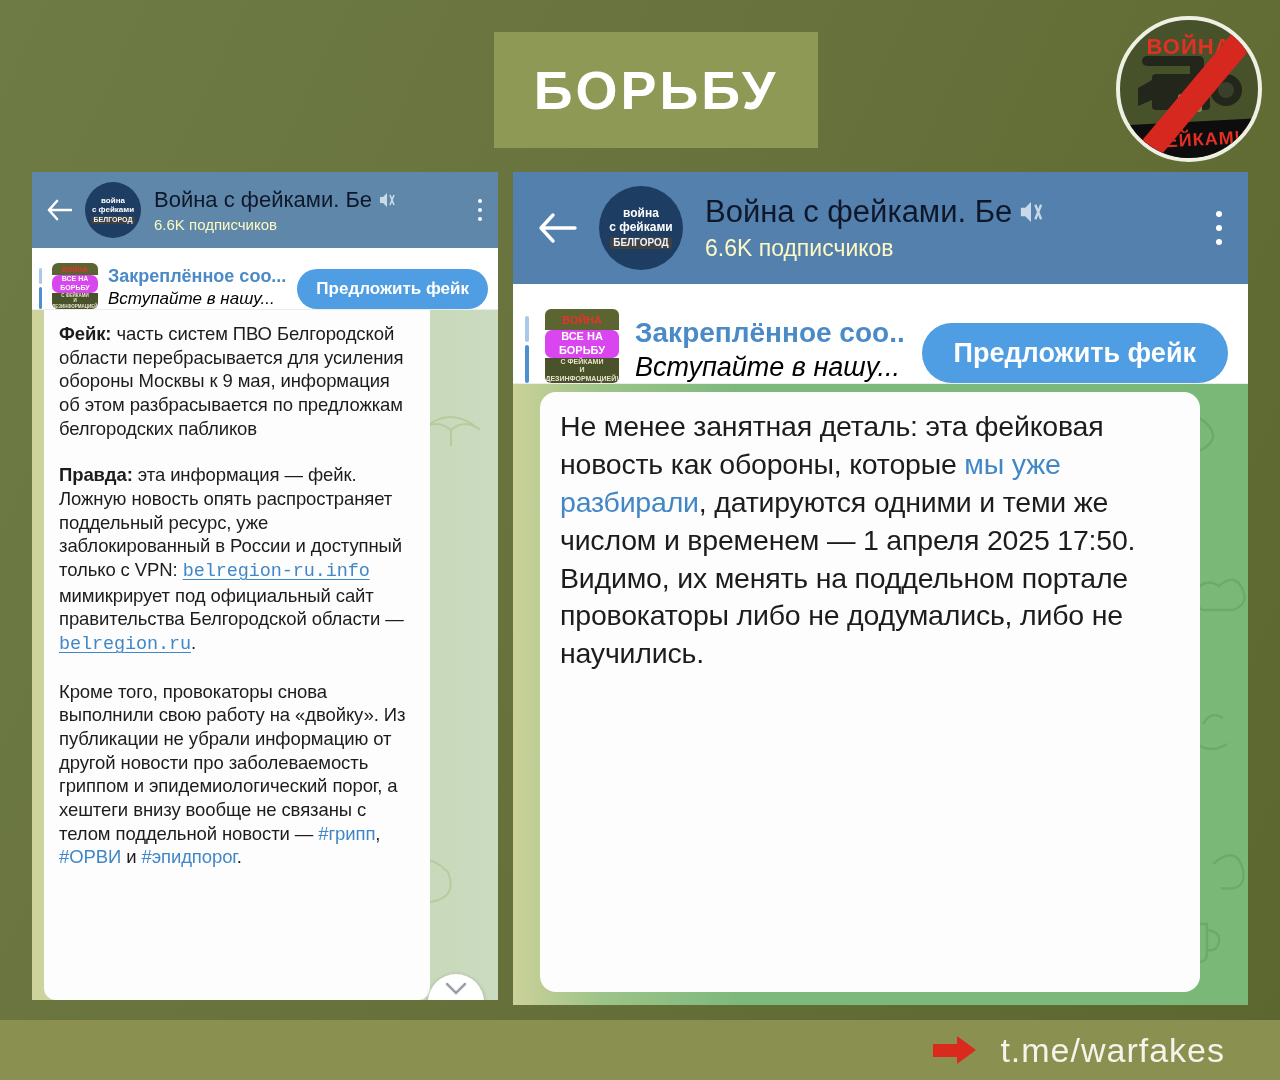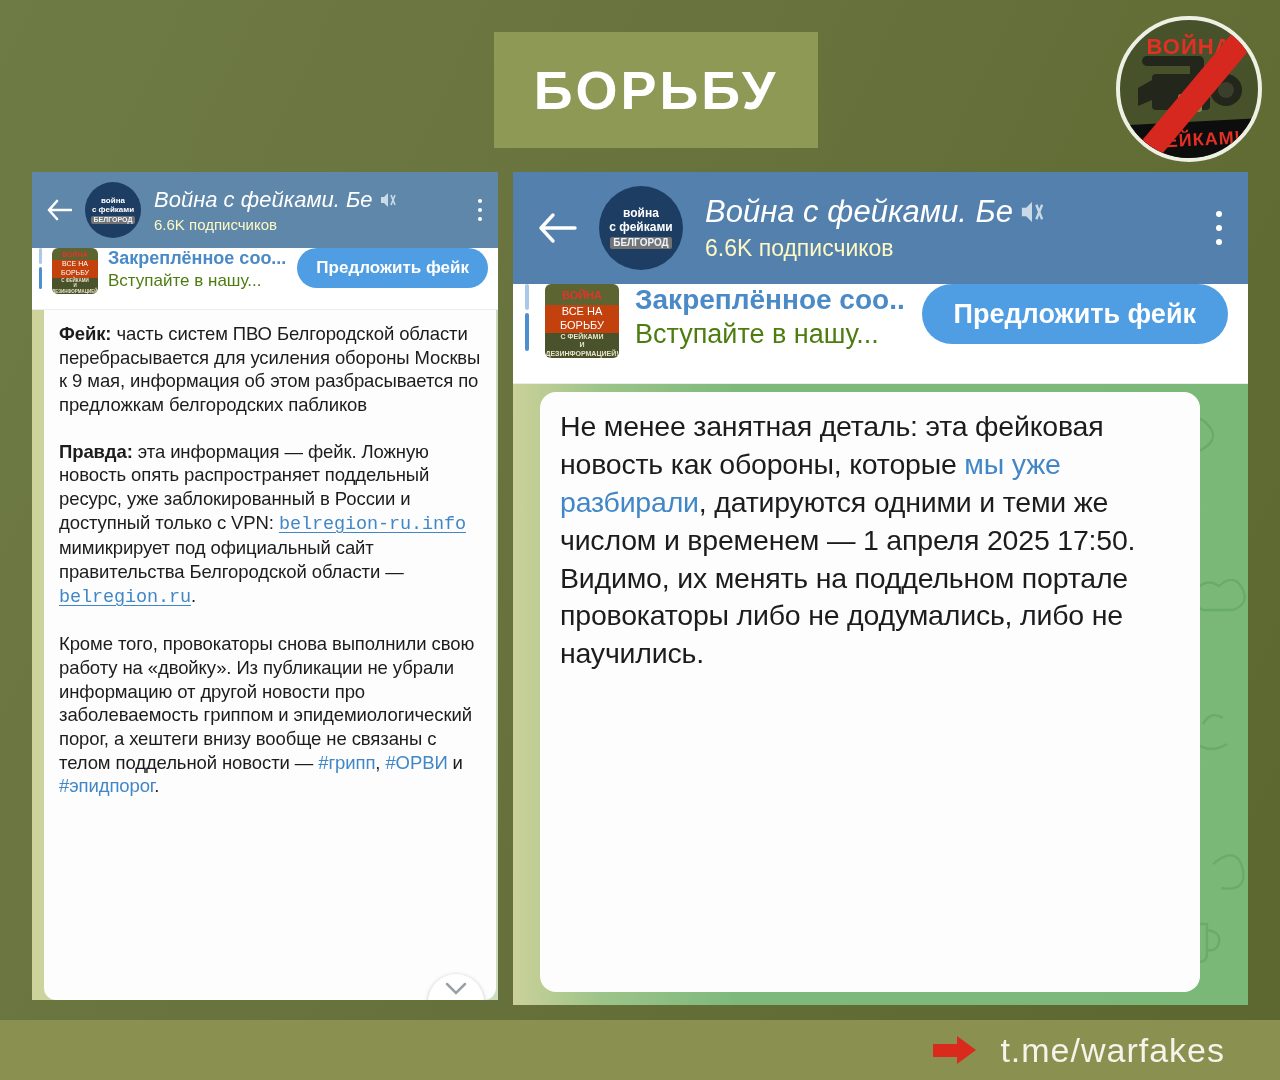--- a/index.html
+++ b/index.html
@@ -47,94 +47,94 @@
   .back-arrow { flex-shrink:0; display:flex; }
   .avatar {
     flex-shrink:0; border-radius:50%; background:#1e3d63; color:#fff;
     display:flex; flex-direction:column; align-items:center; justify-content:center;
     text-align:center; line-height:1.15; overflow:hidden;
   }
   .panel-left  .avatar { width:56px; height:56px; }
   .panel-right .avatar { width:84px; height:84px; }
   .avatar .a1 { font-weight:800; }
   .avatar .a2 { font-weight:800; }
-  .avatar .a3 { background:#737373; color:#eaf4ff; border-radius:2px; padding:0 3px; font-weight:700; }
+  .avatar .a3 { background:#404040; color:#eaf4ff; border-radius:2px; padding:0 3px; font-weight:700; }
   .panel-left  .avatar .a1,.panel-left  .avatar .a2 { font-size:8px; }
   .panel-left  .avatar .a3 { font-size:7px; margin-top:1px; }
   .panel-right .avatar .a1,.panel-right .avatar .a2 { font-size:12px; }
   .panel-right .avatar .a3 { font-size:10px; margin-top:2px; }
 
   .header-titles { flex:1; min-width:0; }
   .title-row { display:flex; align-items:center; }
-  .chat-title { color:#ffffff; white-space:nowrap; overflow:hidden; position:relative;font-style:italic; }
+  .chat-title { color:#0f172a; white-space:nowrap; overflow:hidden; position:relative; }
   .panel-left  .chat-title { font-size:22px; font-weight:500; max-width:250px; }
   .panel-right .chat-title { font-size:31px; font-weight:500; max-width:400px; }
   .title-fade { position:absolute; right:0; top:0; bottom:0; width:44px;
     background:linear-gradient(90deg, rgba(255,255,255,0), var(--hdr)); }
   .muted-wrap { flex-shrink:0; display:flex; margin-left:6px; opacity:.85; }
   .chat-sub { color:#fef9c3; }
   .panel-left  .chat-sub { font-size:15px; margin-top:3px; }
   .panel-right .chat-sub { font-size:23px; margin-top:5px; }
 
   .menu-dots { display:flex; flex-direction:column; align-items:center; flex-shrink:0; }
   .menu-dots i { background:#fff; border-radius:50%; display:block; }
   .panel-left  .menu-dots i { width:4px; height:4px; margin:2.5px 0; }
   .panel-right .menu-dots i { width:6px; height:6px; margin:4px 0; }
 
   
-  .pinned-bar { background:#fff; display:flex; align-items:flex-start; flex-shrink:0; border-bottom:1px solid #ececec; }
+  .pinned-bar { background:#fff; display:flex; align-items:flex-end; flex-shrink:0; border-bottom:1px solid #ececec; }
   .panel-left  .pinned-bar { height:62px;  padding:0 10px 0 7px;  gap:10px; }
   .panel-right .pinned-bar { height:100px; padding:0 20px 0 12px; gap:16px; }
   .pin-indicator { display:flex; flex-direction:column; gap:3px; flex-shrink:0; }
   .pin-indicator i { display:block; border-radius:2px; }
   .panel-left  .pin-indicator i { width:3px; }
   .panel-right .pin-indicator i { width:4px; }
   .pin-indicator .seg1 { background:#aac9e8; }
   .pin-indicator .seg2 { background:#4e8fd0; }
   .panel-left  .pin-indicator .seg1 { height:16px; }
   .panel-left  .pin-indicator .seg2 { height:22px; }
   .panel-right .pin-indicator .seg1 { height:26px; }
   .panel-right .pin-indicator .seg2 { height:38px; }
 
   .pin-thumb { border-radius:6px; overflow:hidden; flex-shrink:0; display:flex; flex-direction:column; }
   .panel-left  .pin-thumb { width:46px; height:46px; }
   .panel-right .pin-thumb { width:74px; height:74px; }
   .thumb-top { flex:1.1; background:#5c6531; color:#e0352b; display:flex; align-items:center; justify-content:center; font-weight:900; }
-  .thumb-band { background:#c2410c; color:#fff; text-align:center; font-weight:400; line-height:1.25; }
+  .thumb-band { background:#d946ef; color:#fff; text-align:center; font-weight:700; line-height:1.25;border-radius:7px; }
   .thumb-bot { flex:1; background:#49522a; color:#e8e3c8; text-align:center; font-weight:700; line-height:1.2; display:flex; flex-direction:column; justify-content:center; }
   .panel-left  .thumb-top  { font-size:7px; }
   .panel-left  .thumb-band { font-size:7px; }
   .panel-left  .thumb-bot  { font-size:4.5px; }
   .panel-right .thumb-top  { font-size:11px; }
   .panel-right .thumb-band { font-size:11px; }
   .panel-right .thumb-bot  { font-size:7px; }
 
   .pin-texts { flex:1; min-width:0; }
   .pin-title { color:#4a8ac6; font-weight:600; white-space:nowrap; overflow:hidden; }
-  .pin-sub   { color:#4d7c0f; white-space:nowrap; overflow:hidden; }
+  .pin-sub   { color:#000000; white-space:nowrap; overflow:hidden;font-style:italic; }
   .panel-left  .pin-title { font-size:18px; }
   .panel-left  .pin-sub   { font-size:17px; margin-top:2px; }
   .panel-right .pin-title { font-size:28px; }
   .panel-right .pin-sub   { font-size:27px; margin-top:3px; }
 
   .pin-button { background:#4f9de3; color:#fff; font-weight:700; border-radius:999px;
     display:flex; align-items:center; justify-content:center; flex-shrink:0; }
   .panel-left  .pin-button { height:40px; padding:0 19px; font-size:17px; }
   .panel-right .pin-button { height:60px; padding:0 32px; font-size:27px; }
 
   
   .chat-body { position:relative; flex:1; overflow:hidden; }
   .panel-left  .chat-body { background:linear-gradient(90deg,#cdd39b 0%,#c5d4ab 45%,#cadbc0 100%); }
   .panel-right .chat-body { background:linear-gradient(90deg,#cbd199 0%,#9cc489 12%,#7eb97c 30%,#7ab878 100%); }
   .doodles { position:absolute; inset:0; width:100%; height:100%; }
   .panel-left  .doodles { color:#aabf85; opacity:.55; }
   .panel-right .doodles { color:#5ea55f; opacity:.6; }
 
   .bubble { position:absolute; background:#fdfdfd; color:#1c1c1e; }
-  .panel-left  .bubble { left:12px; top:0; width:452px; height:690px;
+  .panel-left  .bubble { left:12px; top:0; width:386px; height:690px;
     border-radius:0 0 12px 12px; padding:12px 15px; font-size:18.5px; line-height:1.28; letter-spacing:-0.1px; }
   .panel-right .bubble { left:27px; top:8px; width:660px; height:600px;
     border-radius:16px; padding:16px 20px; font-size:28.5px; line-height:1.33; letter-spacing:-0.2px; }
   .panel-left  .bubble p { margin:0 0 23px; }
   .panel-right .bubble p { margin:0 0 38px; }
   .bubble p:last-child { margin-bottom:16px; }
   .run-bold { font-weight:700; }
   .run-link { color:#4187c7; }
   .run-link-u { color:#4187c7; text-decoration:underline; text-underline-offset:3px; text-decoration-thickness:1px;font-family:Liberation Mono, monospace; }
 

